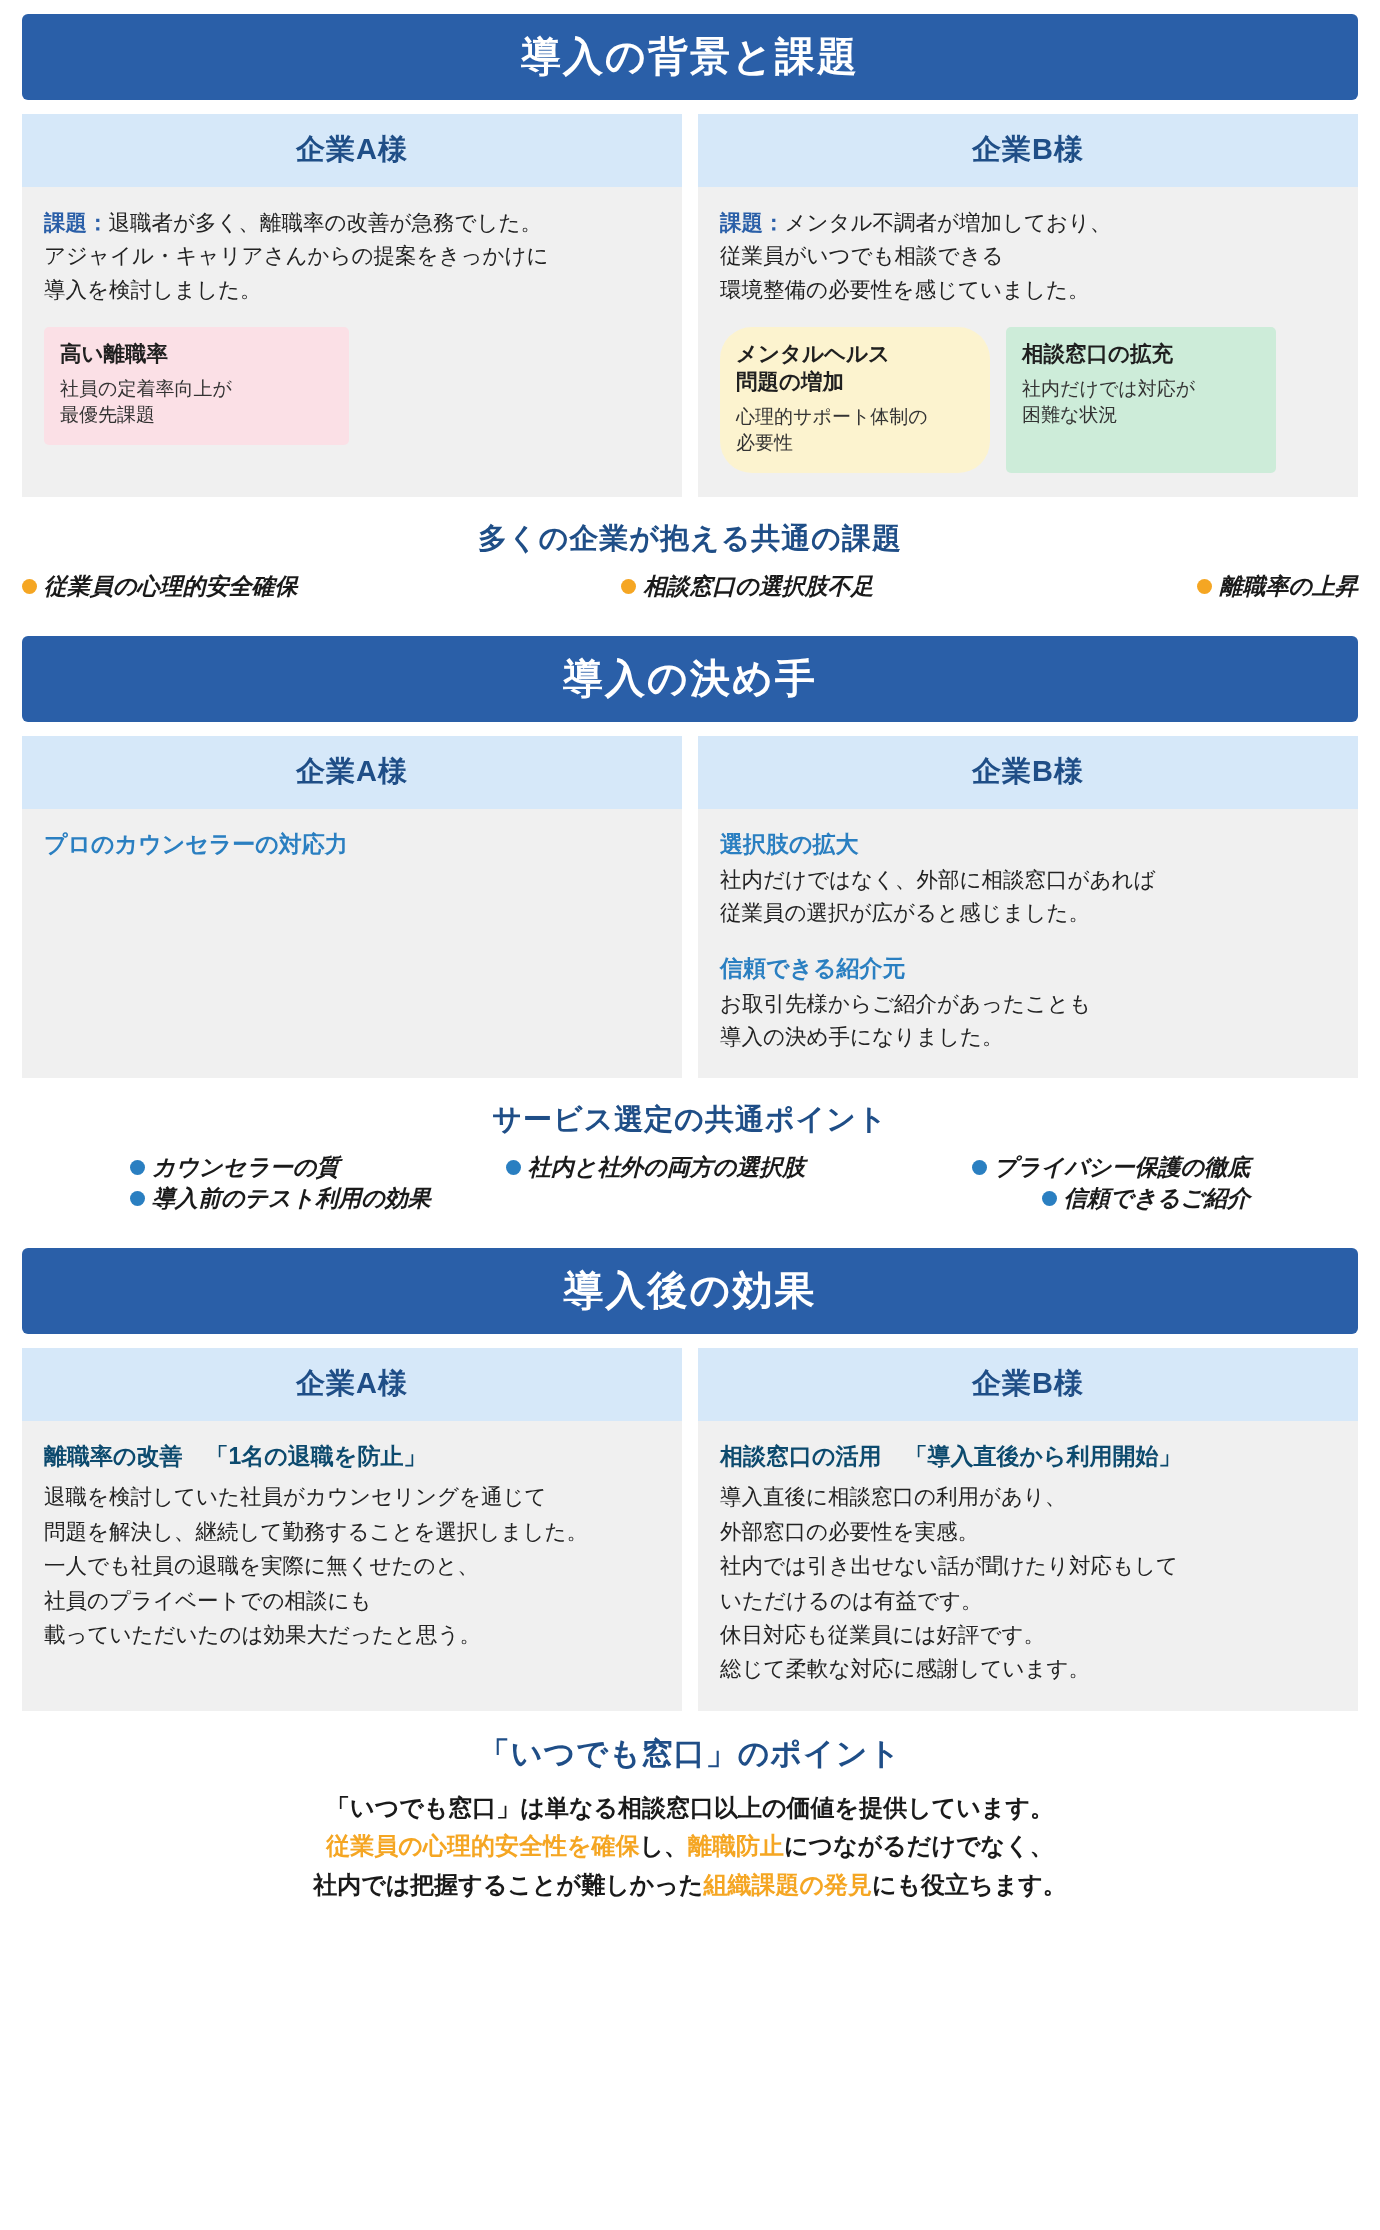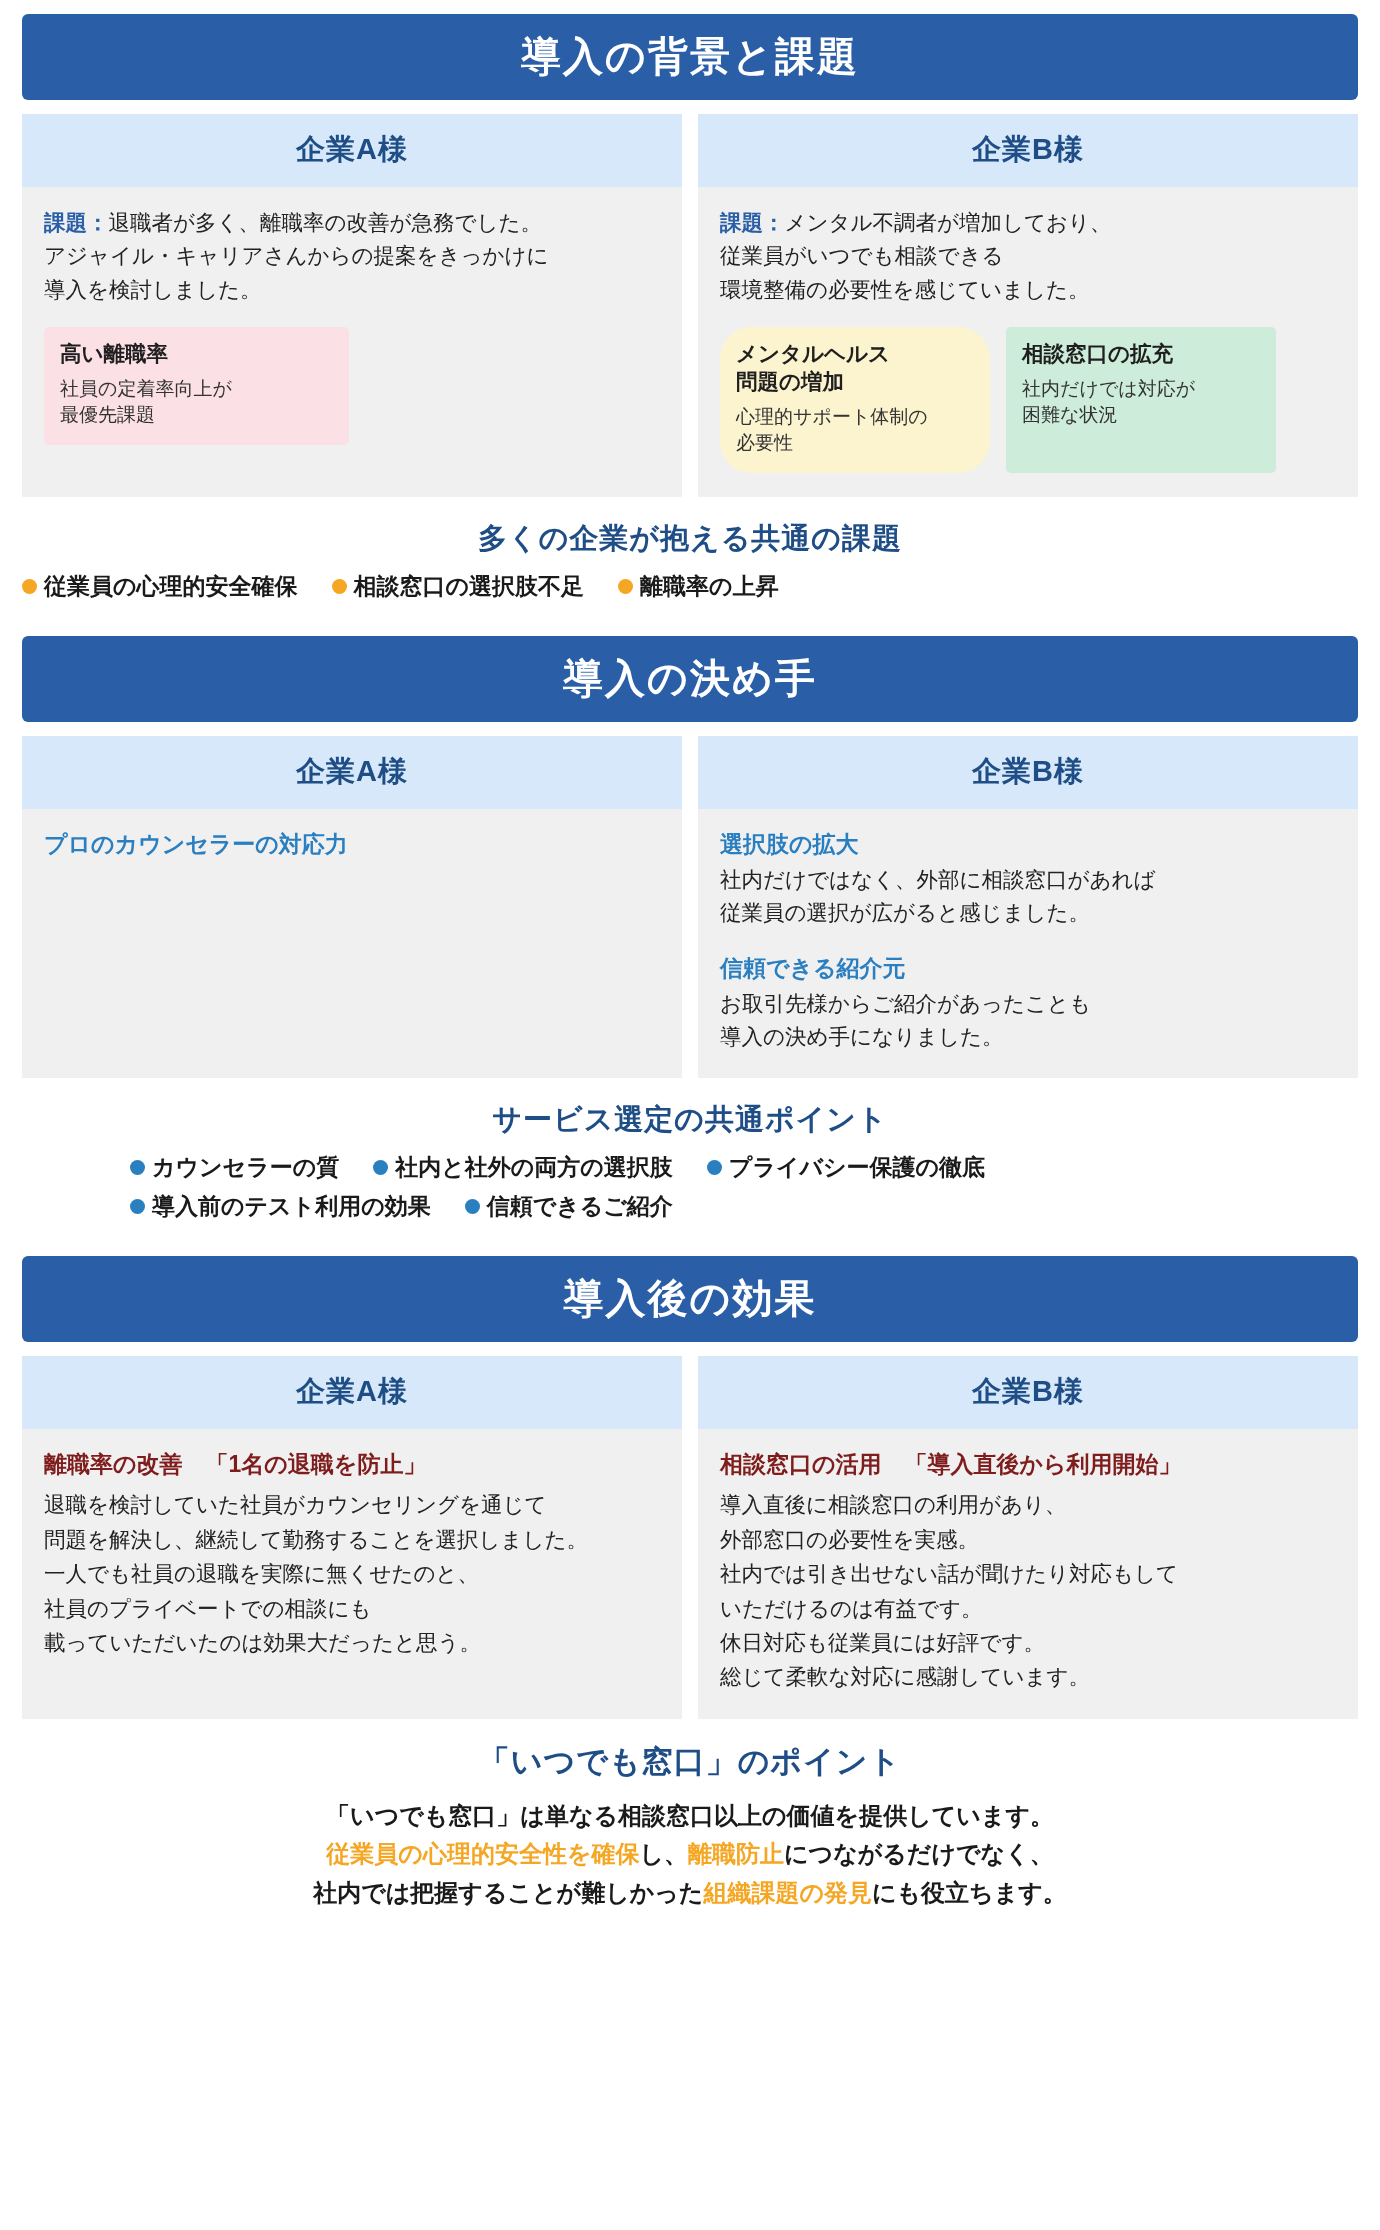--- a/index.html
+++ b/index.html
@@ -109,21 +109,21 @@
     margin-bottom: 4px;
   }
   .reason-body {
     font-size: 21.5px;
     line-height: 1.55;
     color: #222;
   }
 
   
   .effect-title {
-    color: #7f1d1d;
+    color: #0c4a6e;
     font-weight: bold;
     font-size: 23px;
     margin-bottom: 8px;
     line-height: 1.35;
   }
   .effect-body {
     font-size: 21.5px;
     line-height: 1.6;
     color: #222;
   }
@@ -133,24 +133,25 @@
   .summary-title {
     color: #1f4e87;
     font-weight: bold;
     font-size: 29px;
     letter-spacing: 1px;
     margin-bottom: 12px;
   }
   .bullets {
     display: flex;
     flex-wrap: wrap;
-    justify-content: flex-start;
-    gap: 8px 34px;
+    justify-content: space-between;
+    gap: 0 34px;
     font-size: 23px;
     font-weight: bold;
+    font-style: italic;
   }
   .bullet {
     display: inline-flex;
     align-items: center;
     color: #1a1a1a;
   }
   .dot {
     width: 15px;
     height: 15px;
     border-radius: 50%;

